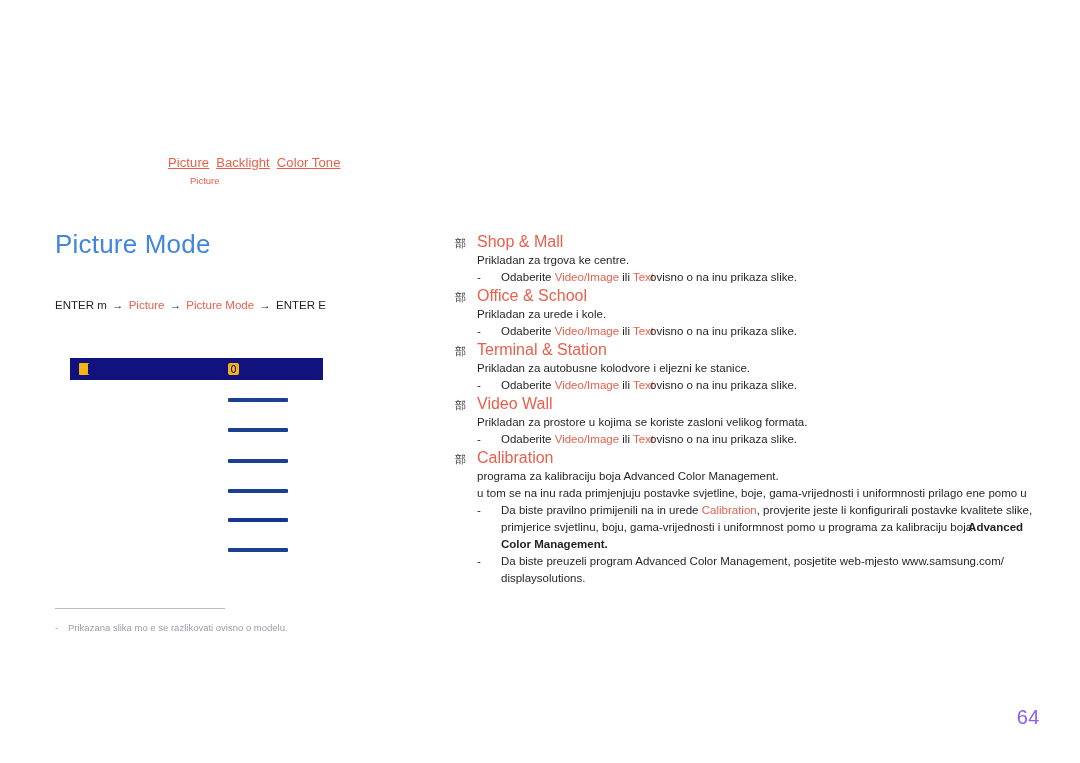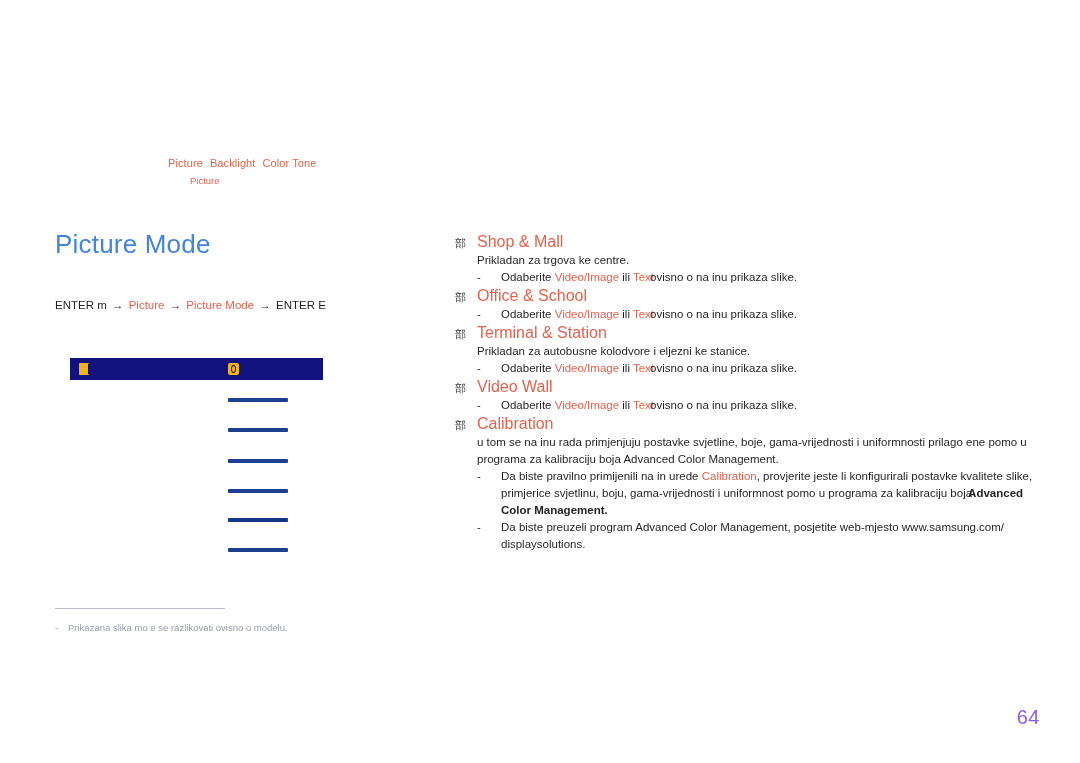--- a/index.html
+++ b/index.html
@@ -17,25 +17,26 @@
   }
 
   
   #doc-header {
     position: absolute;
     left: 168px;
     top: 154px;
     width: 360px;
   }
   #doc-header .crumbs {
-    font-size: 11px;
+    font-size: 13px;
     color: #e8604c;
     letter-spacing: 0.1px;
     line-height: 18px;
     white-space: nowrap;
+    text-decoration: underline;
   }
   #doc-header .crumbs span { margin-right: 7px; }
   #doc-header .crumbs span:last-child { margin-right: 0; }
   #doc-header .crumb-sub {
     font-size: 9.5px;
     color: #e8604c;
     line-height: 18px;
     padding-left: 22px;
   }
 
@@ -263,20 +264,21 @@
       <span class="sub-dash">-</span>
       <span class="sub-text"><span>Odaberite </span><span class="hl">Video/Image</span><span> ili </span><span class="hl">Text</span><span class="squeeze">ovisno o na inu prikaza slike.</span></span>
     </div>
   </div>
 
   <div class="mode-block">
     <div class="mode-head">
       <span class="mode-bullet">部</span>
       <span class="mode-name">Office &amp; School</span>
     </div>
+    <div class="mode-desc">Prikladan za urede i  kole.</div>
     <div class="sub-row">
       <span class="sub-dash">-</span>
       <span class="sub-text"><span>Odaberite </span><span class="hl">Video/Image</span><span> ili </span><span class="hl">Text</span><span class="squeeze">ovisno o na inu prikaza slike.</span></span>
     </div>
   </div>
 
   <div class="mode-block">
     <div class="mode-head">
       <span class="mode-bullet">部</span>
       <span class="mode-name">Terminal &amp; Station</span>
@@ -286,33 +288,34 @@
       <span class="sub-dash">-</span>
       <span class="sub-text"><span>Odaberite </span><span class="hl">Video/Image</span><span> ili </span><span class="hl">Text</span><span class="squeeze">ovisno o na inu prikaza slike.</span></span>
     </div>
   </div>
 
   <div class="mode-block">
     <div class="mode-head">
       <span class="mode-bullet">部</span>
       <span class="mode-name">Video Wall</span>
     </div>
+    <div class="mode-desc">Prikladan za prostore u kojima se koriste zasloni velikog formata.</div>
     <div class="sub-row">
       <span class="sub-dash">-</span>
       <span class="sub-text"><span>Odaberite </span><span class="hl">Video/Image</span><span> ili </span><span class="hl">Text</span><span class="squeeze">ovisno o na inu prikaza slike.</span></span>
     </div>
   </div>
 
   <div class="mode-block">
     <div class="mode-head">
       <span class="mode-bullet">部</span>
       <span class="mode-name">Calibration</span>
     </div>
+    <div class="mode-desc">programa za kalibraciju boja Advanced Color Management.</div>
     <div class="mode-desc">u tom se na inu rada primjenjuju postavke svjetline, boje, gama-vrijednosti i uniformnosti prilago ene pomo u</div>
-    <div class="mode-desc">programa za kalibraciju boja Advanced Color Management.</div>
 
     <div class="sub-row">
       <span class="sub-dash">-</span>
       <span class="sub-text"><span>Da biste pravilno primijenili na in urede </span><span class="hl">Calibration</span><span>, provjerite jeste li konfigurirali postavke kvalitete slike, primjerice</span> <span>svjetlinu, boju, gama-vrijednosti i uniformnost pomo u programa za kalibraciju boja</span><span class="squeeze" style="font-weight:600">Advanced Color Management.</span></span>
     </div>
 
     <div class="sub-row">
       <span class="sub-dash">-</span>
       <span class="sub-text"><span>Da biste preuzeli program Advanced Color Management, posjetite web-mjesto www.samsung.com/</span> <span>displaysolutions.</span></span>
     </div>

